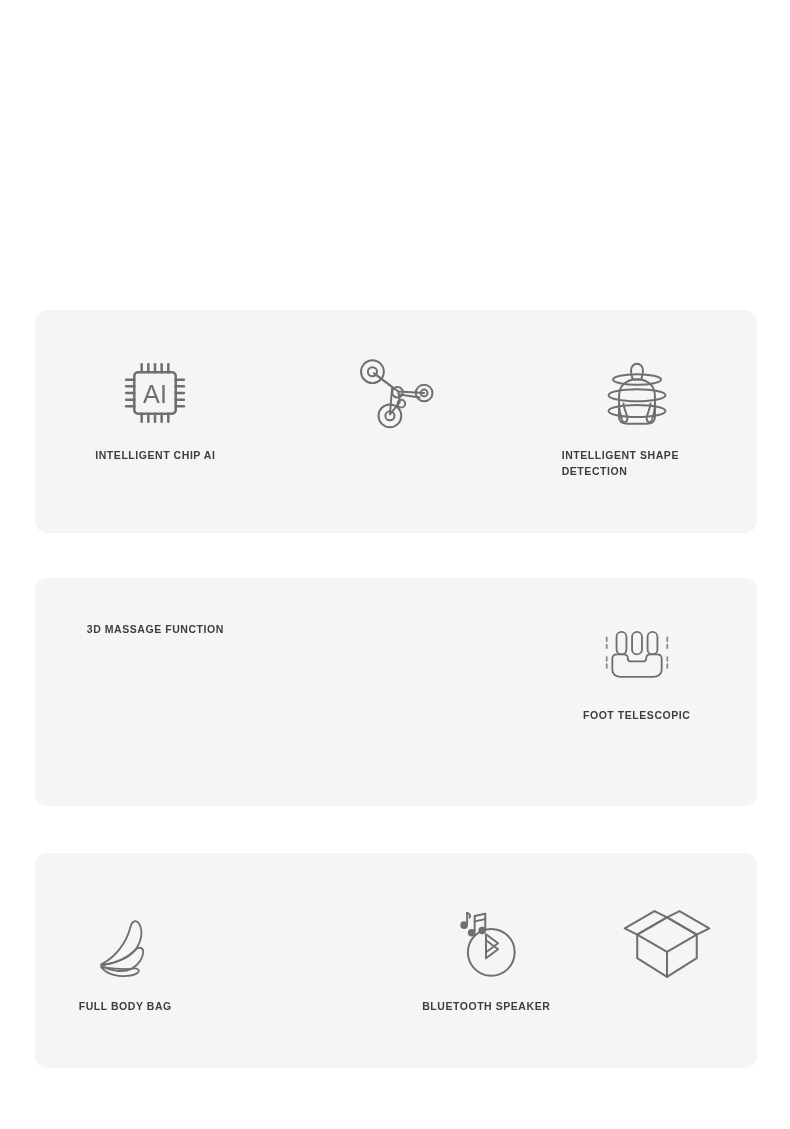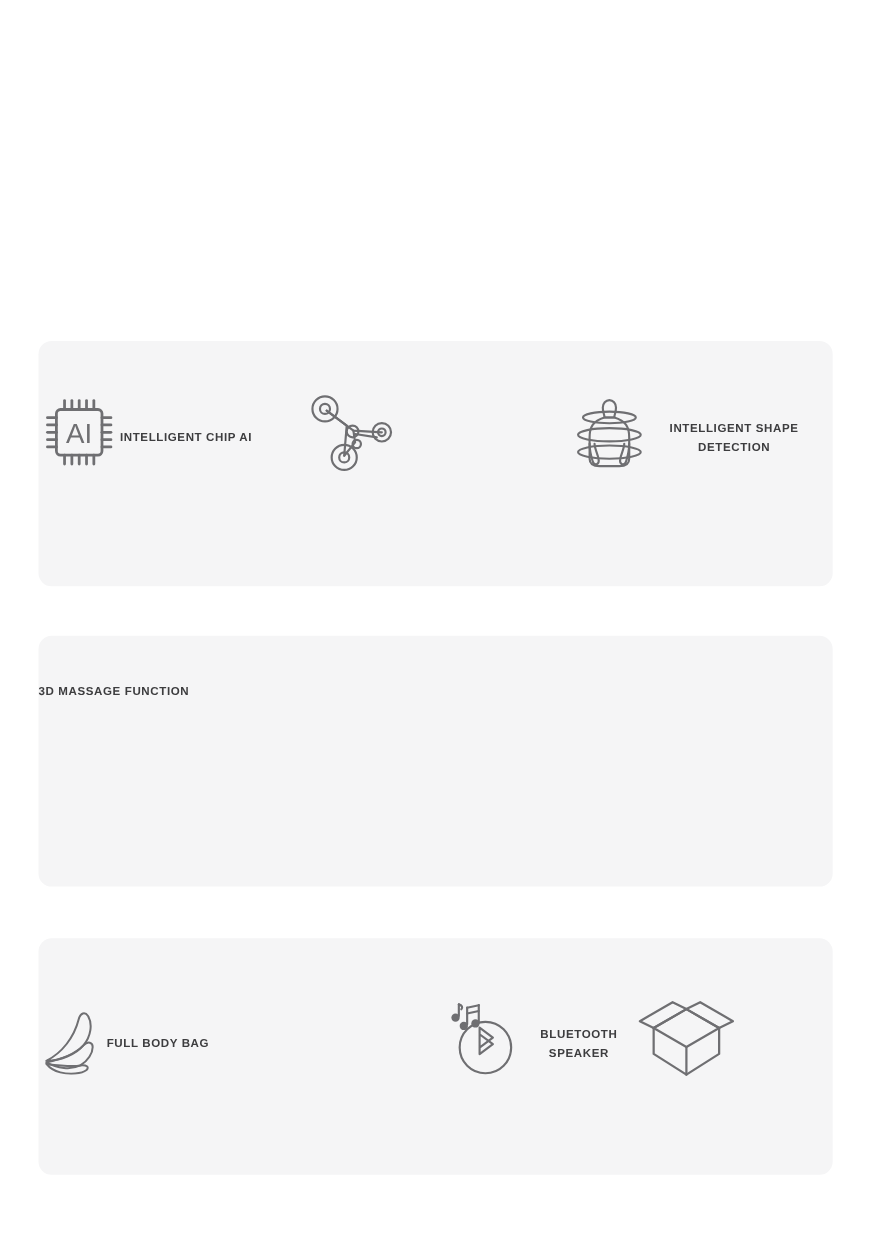--- a/index.html
+++ b/index.html
@@ -48,21 +48,21 @@
     width: 100%;
     height: 100%;
     display: flex;
     flex-direction: row;
     align-items: flex-start;
   }
 
   .feature-cell {
     flex: 1 1 0;
     display: flex;
-    flex-direction: row;
+    flex-direction: column;
     align-items: center;
     box-sizing: border-box;
   }
 
   
   #panel-1 .feature-grid { padding-top: 40px; }
   #panel-2 .feature-grid { padding-top: 32px; }
   #panel-3 .feature-grid { padding-top: 48px; }
 
   .icon-wrap {
@@ -74,21 +74,20 @@
   .icon-wrap svg {
     display: block;
   }
 
   .feature-label {
     margin-top: 11px;
     font-size: 10.5px;
     font-weight: 700;
     letter-spacing: 0.55px;
     color: #3d3d3f;
-    text-align: center;
     line-height: 1.55;
     max-width: 150px;
     text-transform: uppercase;
     font-stretch: condensed;
   }
 
   .feature-label.empty { visibility: hidden; }
 
   .icon-stroke {
     fill: none;
@@ -207,20 +206,35 @@
       <div class="feature-cell">
         <div class="feature-label">3D MASSAGE FUNCTION</div>
       </div>
 
       <div class="feature-cell">
         <div class="icon-wrap"></div>
         <div class="feature-label empty"></div>
       </div>
 
 
+      <div class="feature-cell">
+        <div class="icon-wrap">
+          <svg width="78" height="62" viewBox="0 0 110 88" aria-hidden="true">
+            <rect class="icon-stroke-thin" x="26" y="14" width="14" height="32" rx="7"></rect>
+            <rect class="icon-stroke-thin" x="48" y="14" width="14" height="32" rx="7"></rect>
+            <rect class="icon-stroke-thin" x="70" y="14" width="14" height="32" rx="7"></rect>
+            <path class="icon-stroke-thin" d="M20 52 C20 48 23 46 27 46 L36 46 C40 46 42 48 42 52 C42 55 44 56 47 56 L63 56 C66 56 68 55 68 52 C68 48 70 46 74 46 L83 46 C87 46 90 48 90 52 L90 68 C90 74 85 78 78 78 L32 78 C25 78 20 74 20 68 Z"></path>
+            <line class="icon-dash" x1="12" y1="22" x2="12" y2="42"></line>
+            <line class="icon-dash" x1="12" y1="50" x2="12" y2="70"></line>
+            <line class="icon-dash" x1="98" y1="22" x2="98" y2="42"></line>
+            <line class="icon-dash" x1="98" y1="50" x2="98" y2="70"></line>
+          </svg>
+        </div>
+        <div class="feature-label">FOOT TELESCOPIC</div>
+      </div>
 
     </div>
   </div>
 
   <div class="panel" id="panel-3">
     <div class="feature-grid">
 
       <div class="feature-cell">
         <div class="icon-wrap">
           <svg width="62" height="66" viewBox="0 0 88 94" aria-hidden="true">

